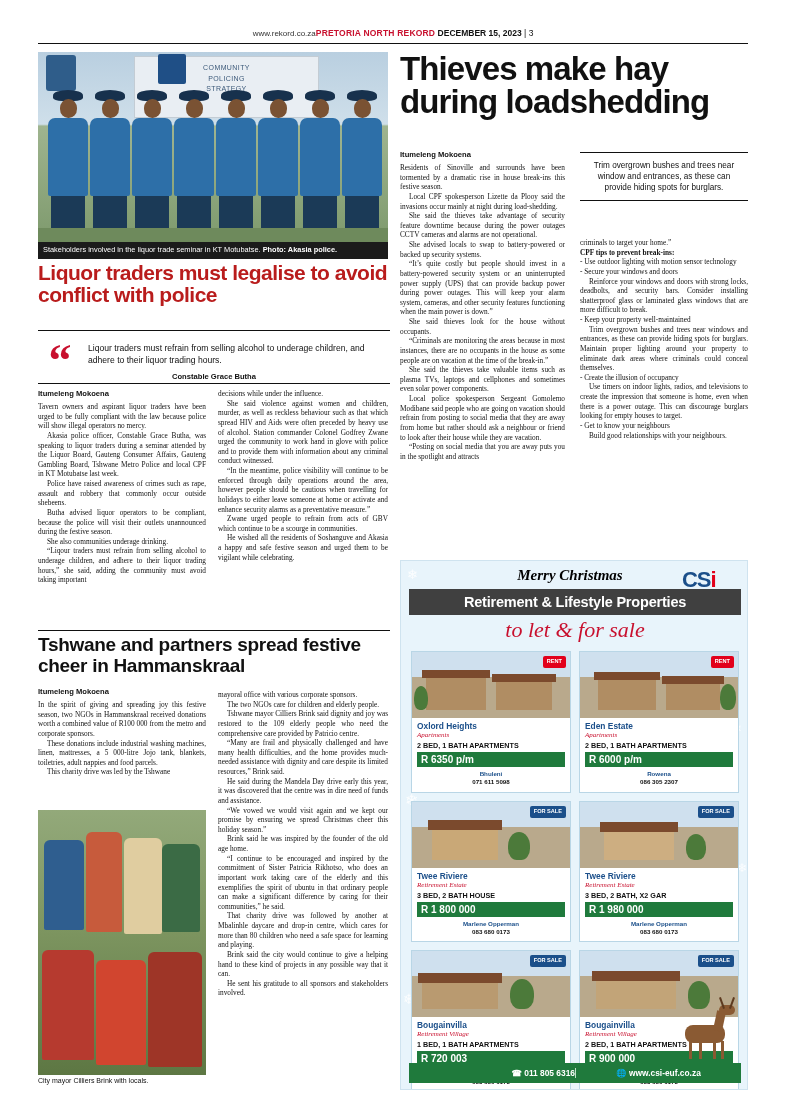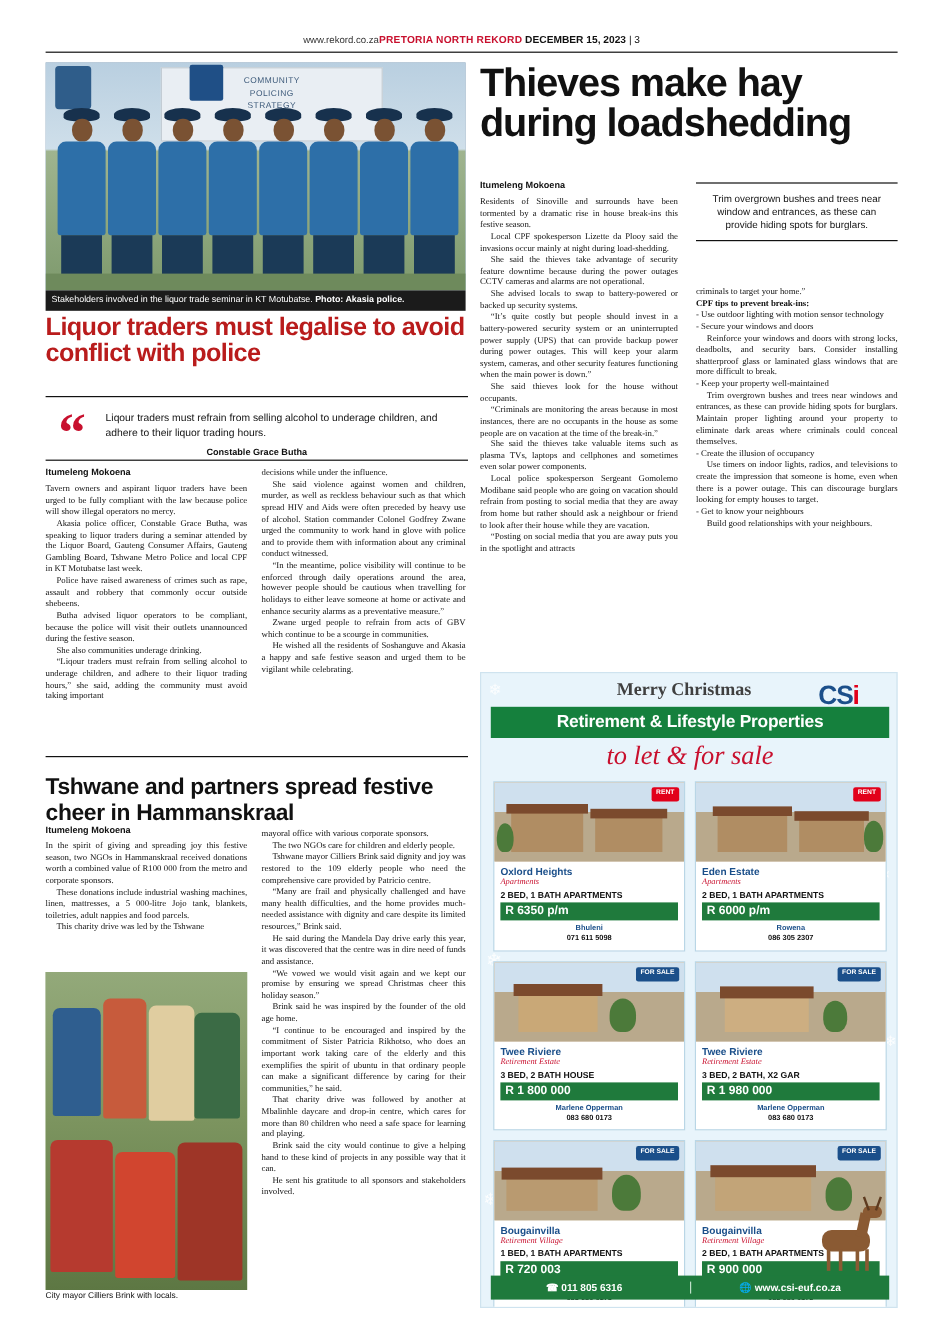--- a/index.html
+++ b/index.html
@@ -108,21 +108,21 @@
 
   #l-byline1 { position: absolute; left: 38px; top: 389px; }
   #l-col1 { left: 38px; top: 402px; width: 168px; }
   #l-col2 { left: 218px; top: 389px; width: 170px; }
 
   h2.sub {
     position: absolute; left: 38px; top: 630px; width: 352px;
     font-family: "Liberation Sans", sans-serif;
     font-weight: bold; font-size: 19px; line-height: 1.08; margin: 0;
     letter-spacing: -0.3px;
-    border-top: 1.4px solid #111; padding-top: 16px;
+    border-top: 1.4px solid #111; padding-top: 4px;
   }
   #l-byline2 { position: absolute; left: 38px; top: 687px; }
   #l-col3 { left: 38px; top: 700px; width: 168px; }
   #l-col4 { left: 218px; top: 690px; width: 170px; }
 
   .photo-bottom {
     position: absolute; left: 38px; top: 810px; width: 168px; height: 265px;
     overflow: hidden; background: #6f8a4f;
   }
   .photo-bottom .bg { position: absolute; inset: 0; background: linear-gradient(#93a97a 0%, #7d9560 45%, #5d7743 100%); }
@@ -154,37 +154,37 @@
 
   
   .ad {
     position: absolute; left: 400px; top: 560px; width: 348px; height: 530px;
     background: #e8f4fb;
     overflow: hidden;
     border: 1px solid #cfe3ef;
   }
   .ad-merry {
     position: absolute; left: 94px; top: 6px; width: 150px; text-align: center;
-    font-family: "Liberation Serif", serif; 
-    color: #404040; font-size: 15px; font-weight: bold;
+    font-family: "Liberation Serif", serif; font-style: italic;
+    color: #000000; font-size: 15px; font-weight: bold;
   }
   .ad-logo {
     position: absolute; right: 8px; top: 6px; text-align: left;
   }
   .ad-logo .csi {
     font-family: "Liberation Sans", sans-serif;
     font-weight: bold; font-size: 22px; color: #1b4f8a; letter-spacing: -1px;
   }
   .ad-logo .csi .i { color: #e2001a; }
   .ad-logo .sub1 { font-family: "Liberation Sans", sans-serif; font-size: 4.4px; color: #444; }
   .ad-logo .sub2 { font-family: "Liberation Sans", sans-serif; font-size: 4.2px; color: #666; }
 
   .ad-band {
     position: absolute; left: 8px; top: 28px; width: 332px; height: 26px;
-    background: #15803d; color: #fff;
+    background: #404040; color: #fff;
     font-family: "Liberation Sans", sans-serif;
     font-weight: bold; font-size: 14.5px;
     display: flex; align-items: center; justify-content: center;
     letter-spacing: -0.2px;
   }
   .ad-script {
     position: absolute; left: 8px; top: 56px; width: 332px; text-align: center;
     font-family: "Liberation Serif", serif; font-style: italic;
     color: #c8102e; font-size: 22px;
   }
@@ -232,21 +232,21 @@
     line-height: 1.35;
   }
   .ad-card .agent .ph { color: #111; font-weight: bold; }
 
   .ad-foot {
     position: absolute; left: 8px; bottom: 6px; width: 332px; height: 20px;
     background: #1f7a3c; color: #fff;
     display: flex; align-items: center;
     font-family: "Liberation Sans", sans-serif; font-size: 8.4px; font-weight: bold;
   }
-  .ad-foot .phone { width: 50%; text-align: left; padding-left: 46px; }
+  .ad-foot .phone { width: 50%; text-align: right; padding-left: 46px; }
   .ad-foot .web { width: 50%; text-align: center; border-left: 1px solid #bfe0c9; }
 
   .snowflake { position: absolute; color: #fff; font-size: 13px; opacity: .85; }
   .deer {
     position: absolute; right: 6px; bottom: 28px; width: 62px; height: 58px;
   }
   .deer .body2 { position: absolute; left: 6px; top: 22px; width: 40px; height: 18px; background: #8a5a33; border-radius: 8px; }
   .deer .neck { position: absolute; left: 36px; top: 8px; width: 9px; height: 20px; background: #8a5a33; transform: rotate(12deg); }
   .deer .head2 { position: absolute; left: 40px; top: 2px; width: 16px; height: 10px; background: #8a5a33; border-radius: 6px; }
   .deer .antler { position: absolute; width: 2px; height: 12px; background: #5d3a1f; }

